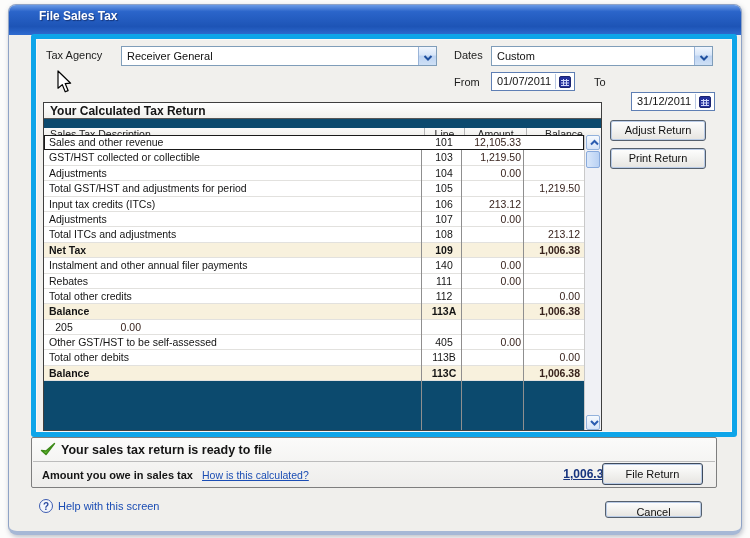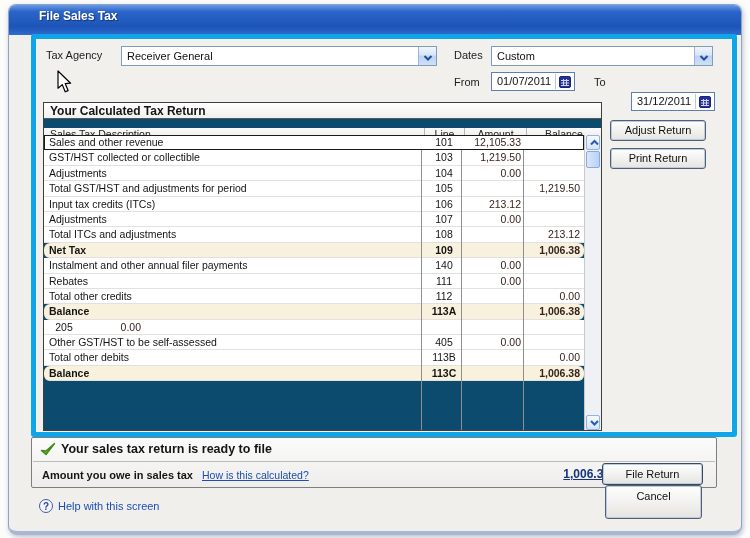--- a/index.html
+++ b/index.html
@@ -40,21 +40,21 @@
   .thead{position:absolute;left:0;top:25px;right:0;height:14px;border-bottom:1px solid #9f9f9f;
     background:linear-gradient(180deg,#fafaf9,#e8e7e2);display:flex;font-size:10.5px;color:#222;}
   .thead .hc{line-height:13px;box-sizing:border-box;}
   .hc-desc{flex:1;padding-left:6px;}
   .hc-line{width:40px;text-align:center;border-left:1px solid #b5b5b5;}
   .hc-amount{width:62px;text-align:center;border-left:1px solid #b5b5b5;}
   .hc-balance{width:75px;text-align:center;border-left:1px solid #b5b5b5;}
 
   .tbody{position:absolute;left:0;top:32px;right:17px;bottom:0;overflow:hidden;}
   .trow{position:relative;height:15.4px;display:flex;background:#fff;border-bottom:1px solid #e2e1de;box-sizing:border-box;font-size:10.5px;}
-  .trow.bold{background:#f8f1dd;font-weight:bold;border-radius:6px;}
+  .trow.bold{background:#f8f1dd;font-weight:bold;}
   .trow.selected{outline:1.5px solid #1a1a1a;outline-offset:-1px;z-index:3;}
   .cell{line-height:14.5px;box-sizing:border-box;color:#141414;white-space:nowrap;overflow:hidden;}
   .c-description{flex:1;padding-left:5px;}
   .c-line{width:40px;text-align:center;}
   .c-amount{width:62px;text-align:right;padding-right:5px;color:#38231d;}
   .c-balance{width:58px;text-align:right;padding-right:4px;color:#38231d;}
   .vlines div{position:absolute;top:0;bottom:0;width:1px;background:#8f8f8f;}
 
   
   .sbar{position:absolute;top:32px;right:0;bottom:0;width:17px;background:#f0f1f5;border-left:1px solid #c9c9c9;box-sizing:border-box;}
@@ -68,21 +68,21 @@
 
   
   .btn{position:absolute;border:1px solid #55606e;border-radius:3px;font-size:11px;color:#111;text-align:center;
     background:linear-gradient(180deg,#fefefe 0%,#f3f3f1 45%,#e6e4e0 100%);
     box-shadow:inset 0 0 0 1px #b9cbe6;box-sizing:border-box;cursor:default;}
 
   
   .statusbox{position:absolute;left:30px;top:436px;width:686px;height:51px;border:1px solid #7e7e7e;border-radius:2px;
     background:linear-gradient(180deg,#fbfbfa,#eeedeb);box-sizing:border-box;}
   .statusbox .divider{position:absolute;left:1px;right:1px;top:23px;height:1px;background:#bcbcbc;}
-  .ready-row{position:absolute;left:8px;top:4px;display:flex;gap:5px;}
+  .ready-row{position:absolute;left:8px;top:4px;display:flex;align-items:center;gap:5px;}
   .ready-text{font-size:12.5px;font-weight:bold;color:#151515;}
   .owe-label{position:absolute;left:10px;top:31px;font-size:11px;font-weight:bold;color:#151515;}
   .calc-link{position:absolute;left:170px;top:31px;font-size:10.5px;color:#1b4db4;text-decoration:underline;}
   .owe-amount{position:absolute;left:478px;top:29px;width:100px;text-align:right;font-size:12px;font-weight:bold;
     color:#16337e;text-decoration:underline;}
 
   .help-row{position:absolute;left:38px;top:498px;display:flex;align-items:center;gap:5px;}
   .help-link{font-size:11px;color:#1b4db4;}
   .qicon{width:14px;height:14px;border-radius:50%;border:1px solid #3d5cb0;color:#2a4aa0;font-size:10px;font-weight:bold;
     display:flex;align-items:center;justify-content:center;background:#f4f6fb;box-sizing:border-box;}
@@ -295,19 +295,19 @@
       <span class="owe-label">Amount you owe in sales tax</span>
       <span class="calc-link">How is this calculated?</span>
       <span class="owe-amount">1,006.38</span>
       <div class="btn" style="left:570px;top:25px;width:101px;height:22px;line-height:20px;border-color:#3e4a5c;">File Return</div>
     </div>
 
     <div class="help-row" style="left:30px;top:494px;">
       <span class="qicon">?</span>
       <span class="help-link">Help with this screen</span>
     </div>
-    <div class="btn" style="left:596px;top:480px;width:97px;height:34px;line-height:21px;">Cancel</div>
+    <div class="btn" style="left:596px;top:496px;width:97px;height:17px;line-height:21px;">Cancel</div>
   </div>
 
   <svg class="cursor" width="17" height="24" viewBox="0 0 17 24">
     <path d="M1 1 L1 18.2 L5.3 14.6 L8.2 21.8 L11.1 20.6 L8.2 13.6 L13.6 13.2 Z" fill="#fff" stroke="#000" stroke-width="1.2" stroke-linejoin="round"></path>
   </svg>
 </div>
 
 </body></html>

